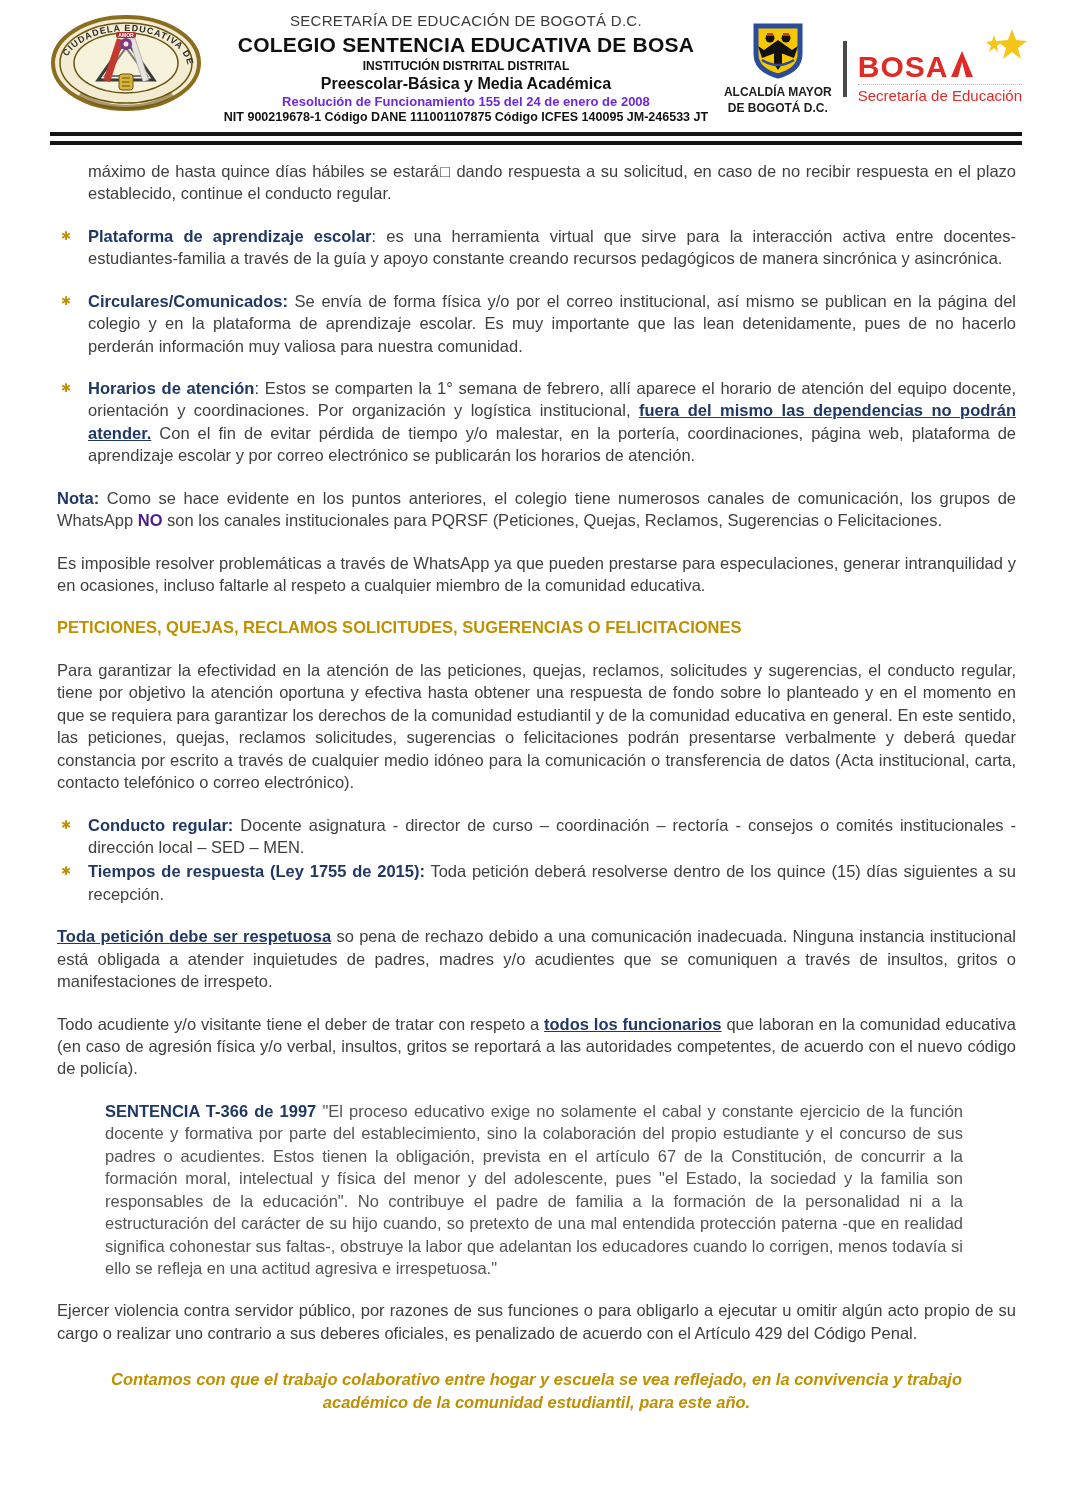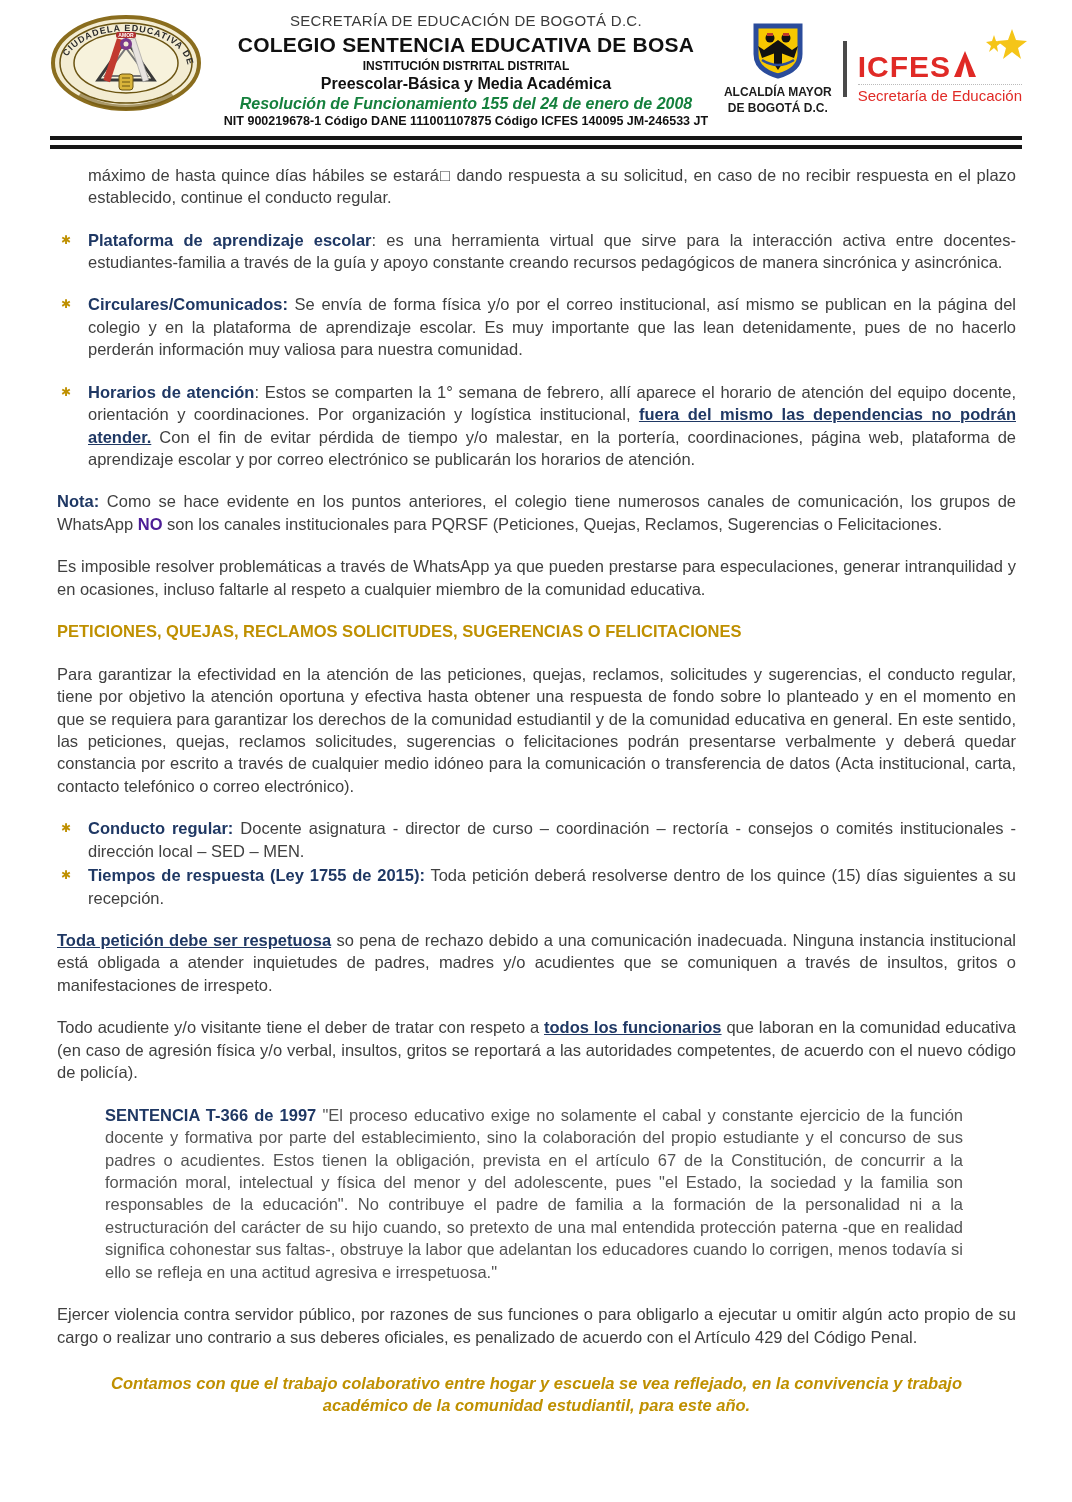--- a/index.html
+++ b/index.html
@@ -7,21 +7,21 @@
   .page{box-sizing:border-box;padding:8px 50px 0 50px;}
 
   
   .hdr{display:flex;align-items:flex-start;}
   .crest-wrap{flex:none;width:158px;padding-top:6px;}
   .hdr-text{flex:1;text-align:center;padding-top:4px;line-height:1.25;}
   .h-line1{font-size:15px;color:#3a3a3a;letter-spacing:.3px;}
   .h-school{font-size:21px;font-weight:bold;color:#111;margin-top:1px;letter-spacing:.2px;}
   .h-line3{font-size:12px;font-weight:bold;color:#111;margin-top:1px;}
   .h-line4{font-size:16px;font-weight:bold;color:#111;}
-  .h-line5{font-size:16px;font-weight:bold;color:#15803d;font-style:italic;}
+  .h-line5{font-size:13px;font-weight:bold;color:#6d28d9;}
   .h-line6{font-size:12.5px;font-weight:bold;color:#111;}
   .logos{flex:none;display:flex;align-items:center;gap:9px;padding-top:14px;}
   .alcaldia{text-align:center;}
   .alcaldia-cap{font-size:12px;font-weight:bold;color:#1c1c1c;line-height:1.15;margin-top:2px;}
   .vbar{width:4px;height:56px;background:#4a4a4a;margin:0 2px;}
   .bogota{position:relative;padding-top:18px;text-align:left;}
   .bogota-word{font-size:30px;font-weight:bold;color:#E02A26;letter-spacing:1px;line-height:1;font-family:"Liberation Sans",sans-serif;}
   .bogota-sub{font-size:15px;color:#E02A26;margin-top:2px;border-top:1px dotted #bbb;padding-top:2px;}
   .big-star{position:absolute;top:-6px;right:-6px;}
   .double-rule{margin-top:6px;height:5px;border-top:4px solid #161616;border-bottom:4px solid #161616;}
@@ -101,21 +101,21 @@
       </div>
       <div class="vbar"></div>
       <div class="bogota">
         <span class="big-star">
           <svg width="46" height="40" viewBox="0 0 46 40">
             <polygon points="30,2 34,13 45,14 36,21 39,32 30,25 21,32 24,21 15,14 26,13" fill="#F5C518"></polygon>
             <polygon points="12,8 14,14 20,15 15,19 16,25 12,21 7,25 9,19 4,15 10,14" fill="#F5C518"></polygon>
           </svg>
         </span>
         <span style="display:inline-flex;align-items:baseline;">
-          <span class="bogota-word">ICFES</span>
+          <span class="bogota-word">BOSA</span>
           <svg width="26" height="26" viewBox="0 0 26 26" style="margin-left:1px;">
             <path d="M2 26 L13 0 L24 26 L17 26 L13 11 L9 26 Z" fill="#E02A26"></path>
           </svg>
         </span>
         <div class="bogota-sub">Secretaría de Educación</div>
       </div>
     </div>
   </header>
 
   <div class="double-rule"></div>

